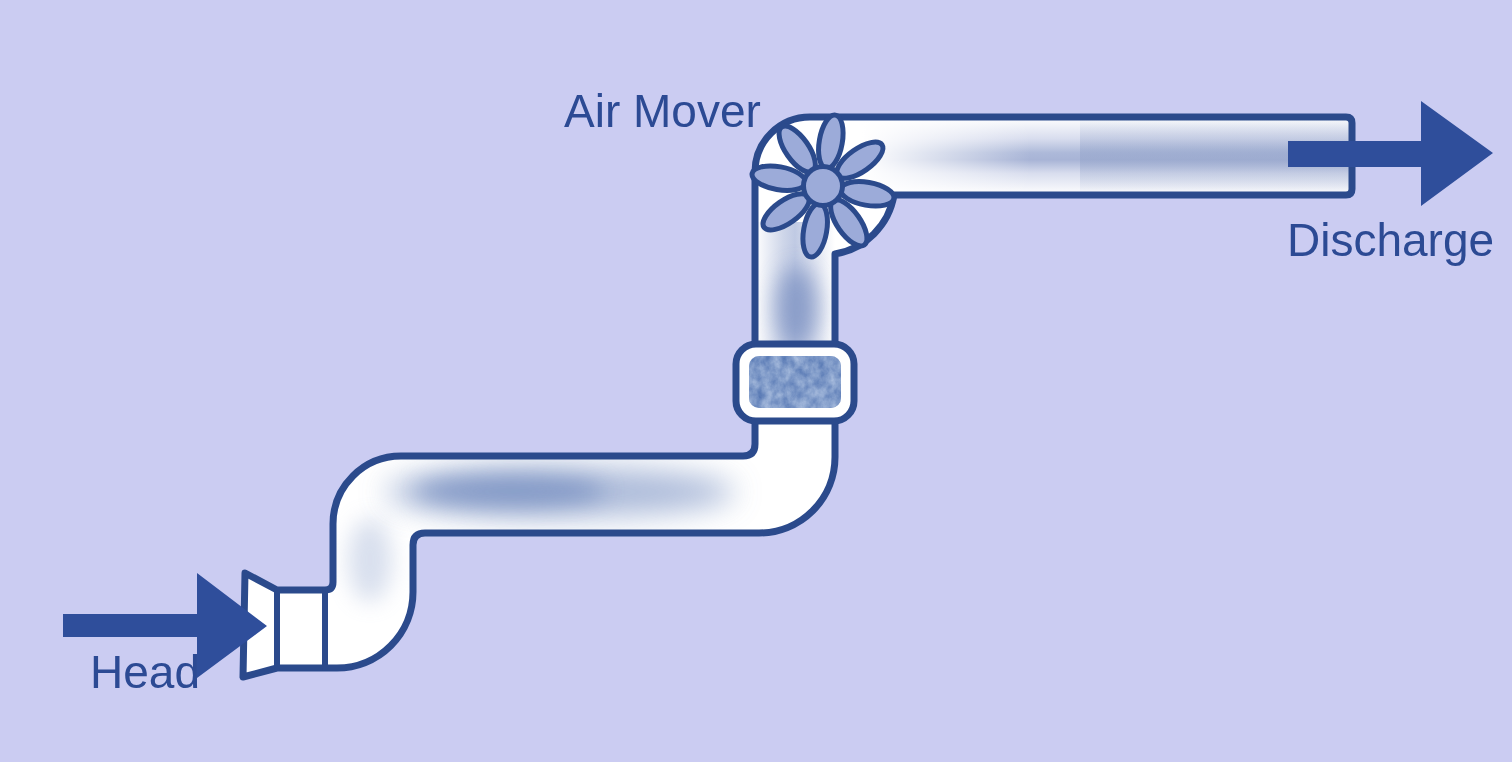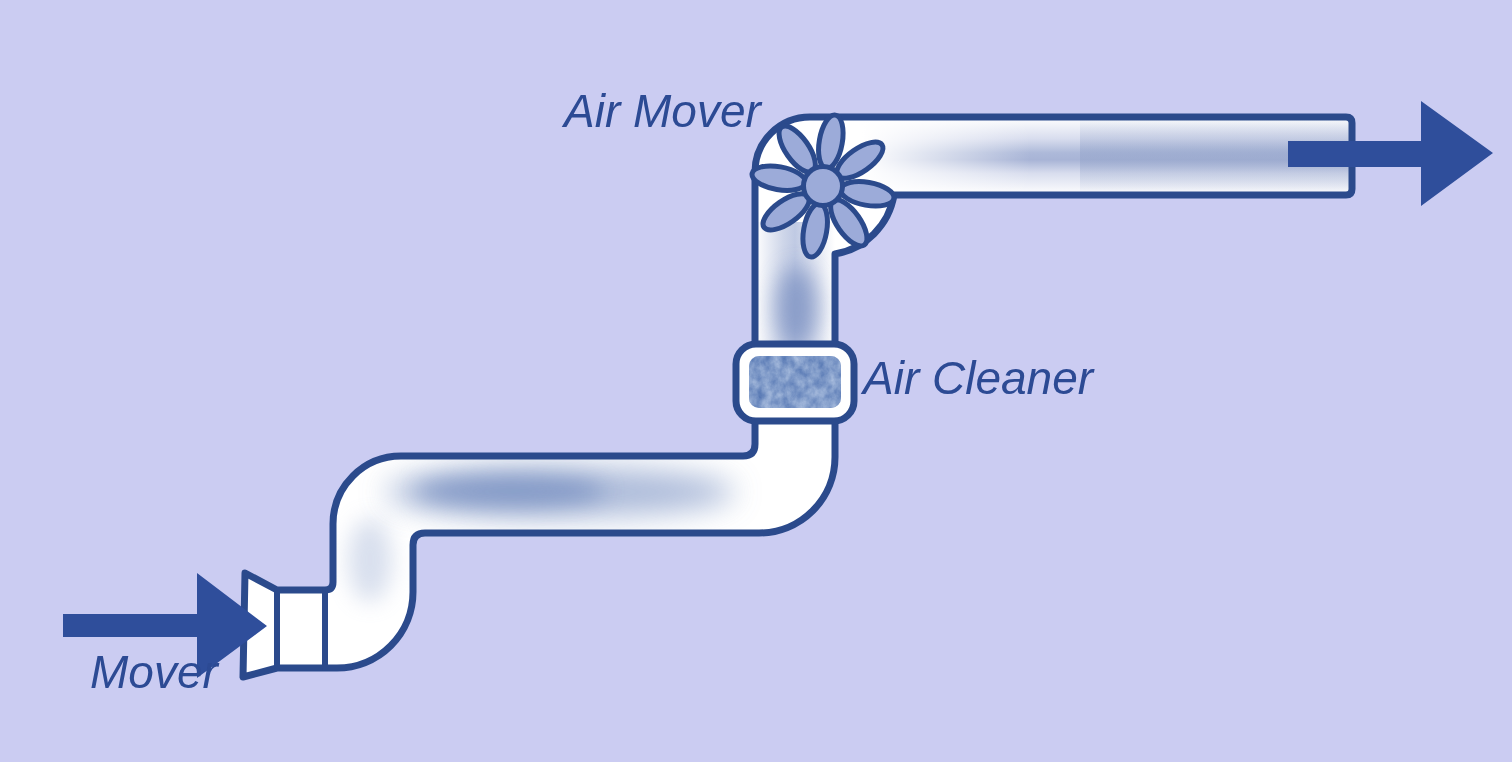--- a/index.html
+++ b/index.html
@@ -56,21 +56,20 @@
     stroke-width:7;
   }
   .cleaner-media{ fill:var(--cleaner-fill); }
   .label{
     position:absolute;
     color:var(--label-text);
     font-size:46px;
     line-height:1.05;
     white-space:nowrap;
     letter-spacing:0px;
-    font-style:italic;
   }
   .label-air-mover{ left:564px; top:87px; }
   .label-discharge{ left:1287px; top:216px; }
   .label-air-cleaner{ left:863px; top:354px; }
   .label-ducting{ left:456px; top:394px; }
   .label-head{ left:205px; top:521px; }
   .label-inlet{ left:90px; top:648px; }
 </style>
 </head>
 <body>
@@ -180,16 +179,16 @@
       <rect class="cleaner-media" x="749" y="356" width="92" height="52" rx="10" ry="10"></rect>
       <rect x="749" y="356" width="92" height="52" rx="10" ry="10" fill="#8fa6d2" filter="url(#grain)"></rect>
     </g>
 
     <polygon class="arrow-shape" points="63,614 197,614 197,573 267,626 197,678 197,637 63,637"></polygon>
 
     <polygon class="arrow-shape" points="1288,141 1421,141 1421,101 1493,153 1421,206 1421,167 1288,167"></polygon>
   </svg>
 
   <div class="label label-air-mover">Air Mover</div>
-  <div class="label label-air-cleaner">Air Cleaner</div>
-  <div class="label label-inlet">Mover</div>
+  <div class="label label-discharge">Discharge</div>
+  <div class="label label-inlet">Head</div>
 
 </div>
 
 </body></html>

